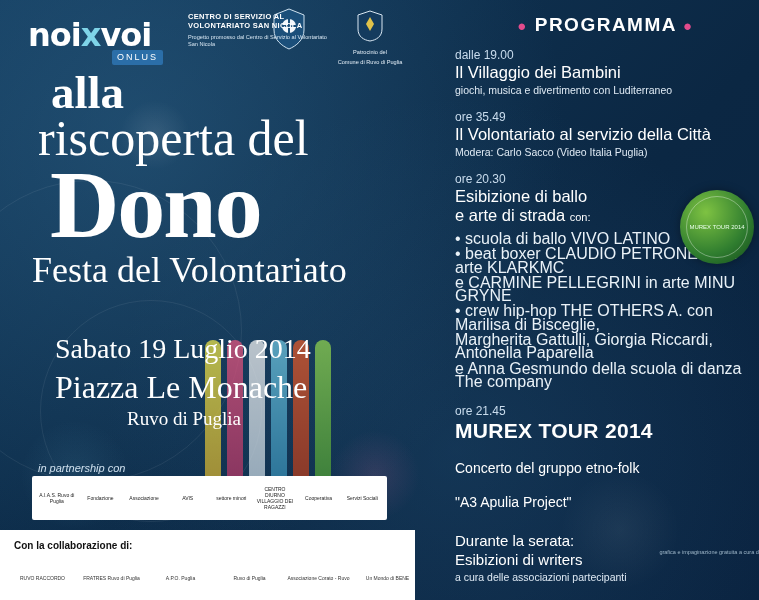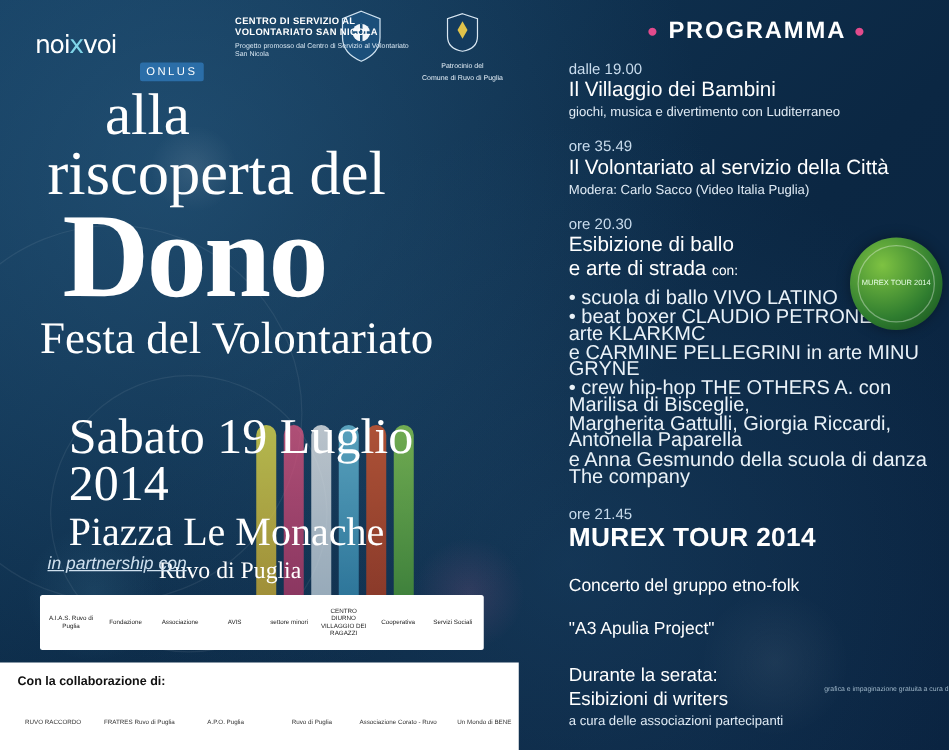--- a/index.html
+++ b/index.html
@@ -22,48 +22,48 @@
     border:1px solid rgba(255,255,255,.07);
   }
   
   .ribbons{position:absolute;left:205px;top:340px;width:180px;height:170px;opacity:.75;}
   .ribbon{position:absolute;top:0;width:16px;height:100%;border-radius:8px;filter:blur(.3px);}
 
   
   .left{position:absolute;left:0;top:0;width:430px;height:600px;}
   .logo-onlus{position:absolute;left:28px;top:22px;width:135px;height:45px;}
   .logo-onlus .word{
-    font-family:"DejaVu Sans", sans-serif;font-size:20px;font-weight:normal;color:#fff;
+    font-family:"DejaVu Sans", sans-serif;font-size:32px;font-weight:bold;color:#fff;
     letter-spacing:-1px;line-height:26px;
   }
   .logo-onlus .word span{display:inline-block;}
   .logo-onlus .sub{
     margin-top:2px;text-align:right;font-size:9px;letter-spacing:2px;color:#fff;
     background:#2b6ea8;display:inline-block;padding:1px 5px;border-radius:2px;float:right;
   }
   .csv-block{position:absolute;left:188px;top:12px;width:140px;color:#fff;}
   .csv-block .t1{font-size:7.5px;font-weight:bold;line-height:9px;letter-spacing:.3px;}
   .csv-block .t2{font-size:5.6px;line-height:7px;margin-top:4px;color:#d7e6f2;}
   .csv-crest{position:absolute;left:272px;top:8px;width:34px;height:42px;}
   .comune{position:absolute;left:330px;top:10px;width:80px;color:#fff;text-align:center;}
   .comune .crest{width:26px;height:32px;margin:0 auto;}
   .comune .t{font-size:5.6px;line-height:7px;margin-top:3px;color:#e3eef7;}
 
   .title{position:absolute;left:10px;top:70px;width:420px;color:#fff;font-family:"Liberation Serif", serif;}
-  .t-alla{font-size:47px;line-height:44px;margin-left:74px;font-weight:normal;}
+  .t-alla{font-size:47px;line-height:44px;margin-left:41px;font-weight:bold;}
   .t-risc{font-size:50px;line-height:48px;margin-left:28px;}
   .t-dono{font-size:96px;line-height:86px;margin-left:40px;font-weight:bold;letter-spacing:-2px;}
   .t-festa{font-size:36px;line-height:40px;margin-left:22px;margin-top:2px;}
 
   .when{position:absolute;left:55px;top:330px;width:360px;color:#fff;font-family:"Liberation Serif", serif;}
-  .w1{font-size:40px;line-height:38px;}
+  .w1{font-size:28px;line-height:38px;}
   .w2{font-size:32px;line-height:38px;}
   .w3{font-size:19px;line-height:26px;margin-left:72px;}
 
-  .partnership{position:absolute;left:38px;top:442px;color:#cfe0ee;font-size:14px;font-style:italic;text-decoration:underline;}
+  .partnership{position:absolute;left:38px;top:462px;color:#cfe0ee;font-size:11px;font-style:italic;}
   .strip{
     position:absolute;left:32px;top:476px;width:355px;height:44px;background:#fff;border-radius:2px;
     display:flex;align-items:center;gap:6px;padding:0 6px;box-sizing:border-box;
   }
   .strip .cell{flex:1;height:34px;display:flex;align-items:center;justify-content:center;
     font-size:5px;color:#222;text-align:center;line-height:6px;overflow:hidden;}
   .collab-bar{
     position:absolute;left:0;top:530px;width:415px;height:70px;background:#fff;
   }
   .collab-bar .lab{position:absolute;left:14px;top:10px;font-size:10px;font-weight:bold;color:#111;}

